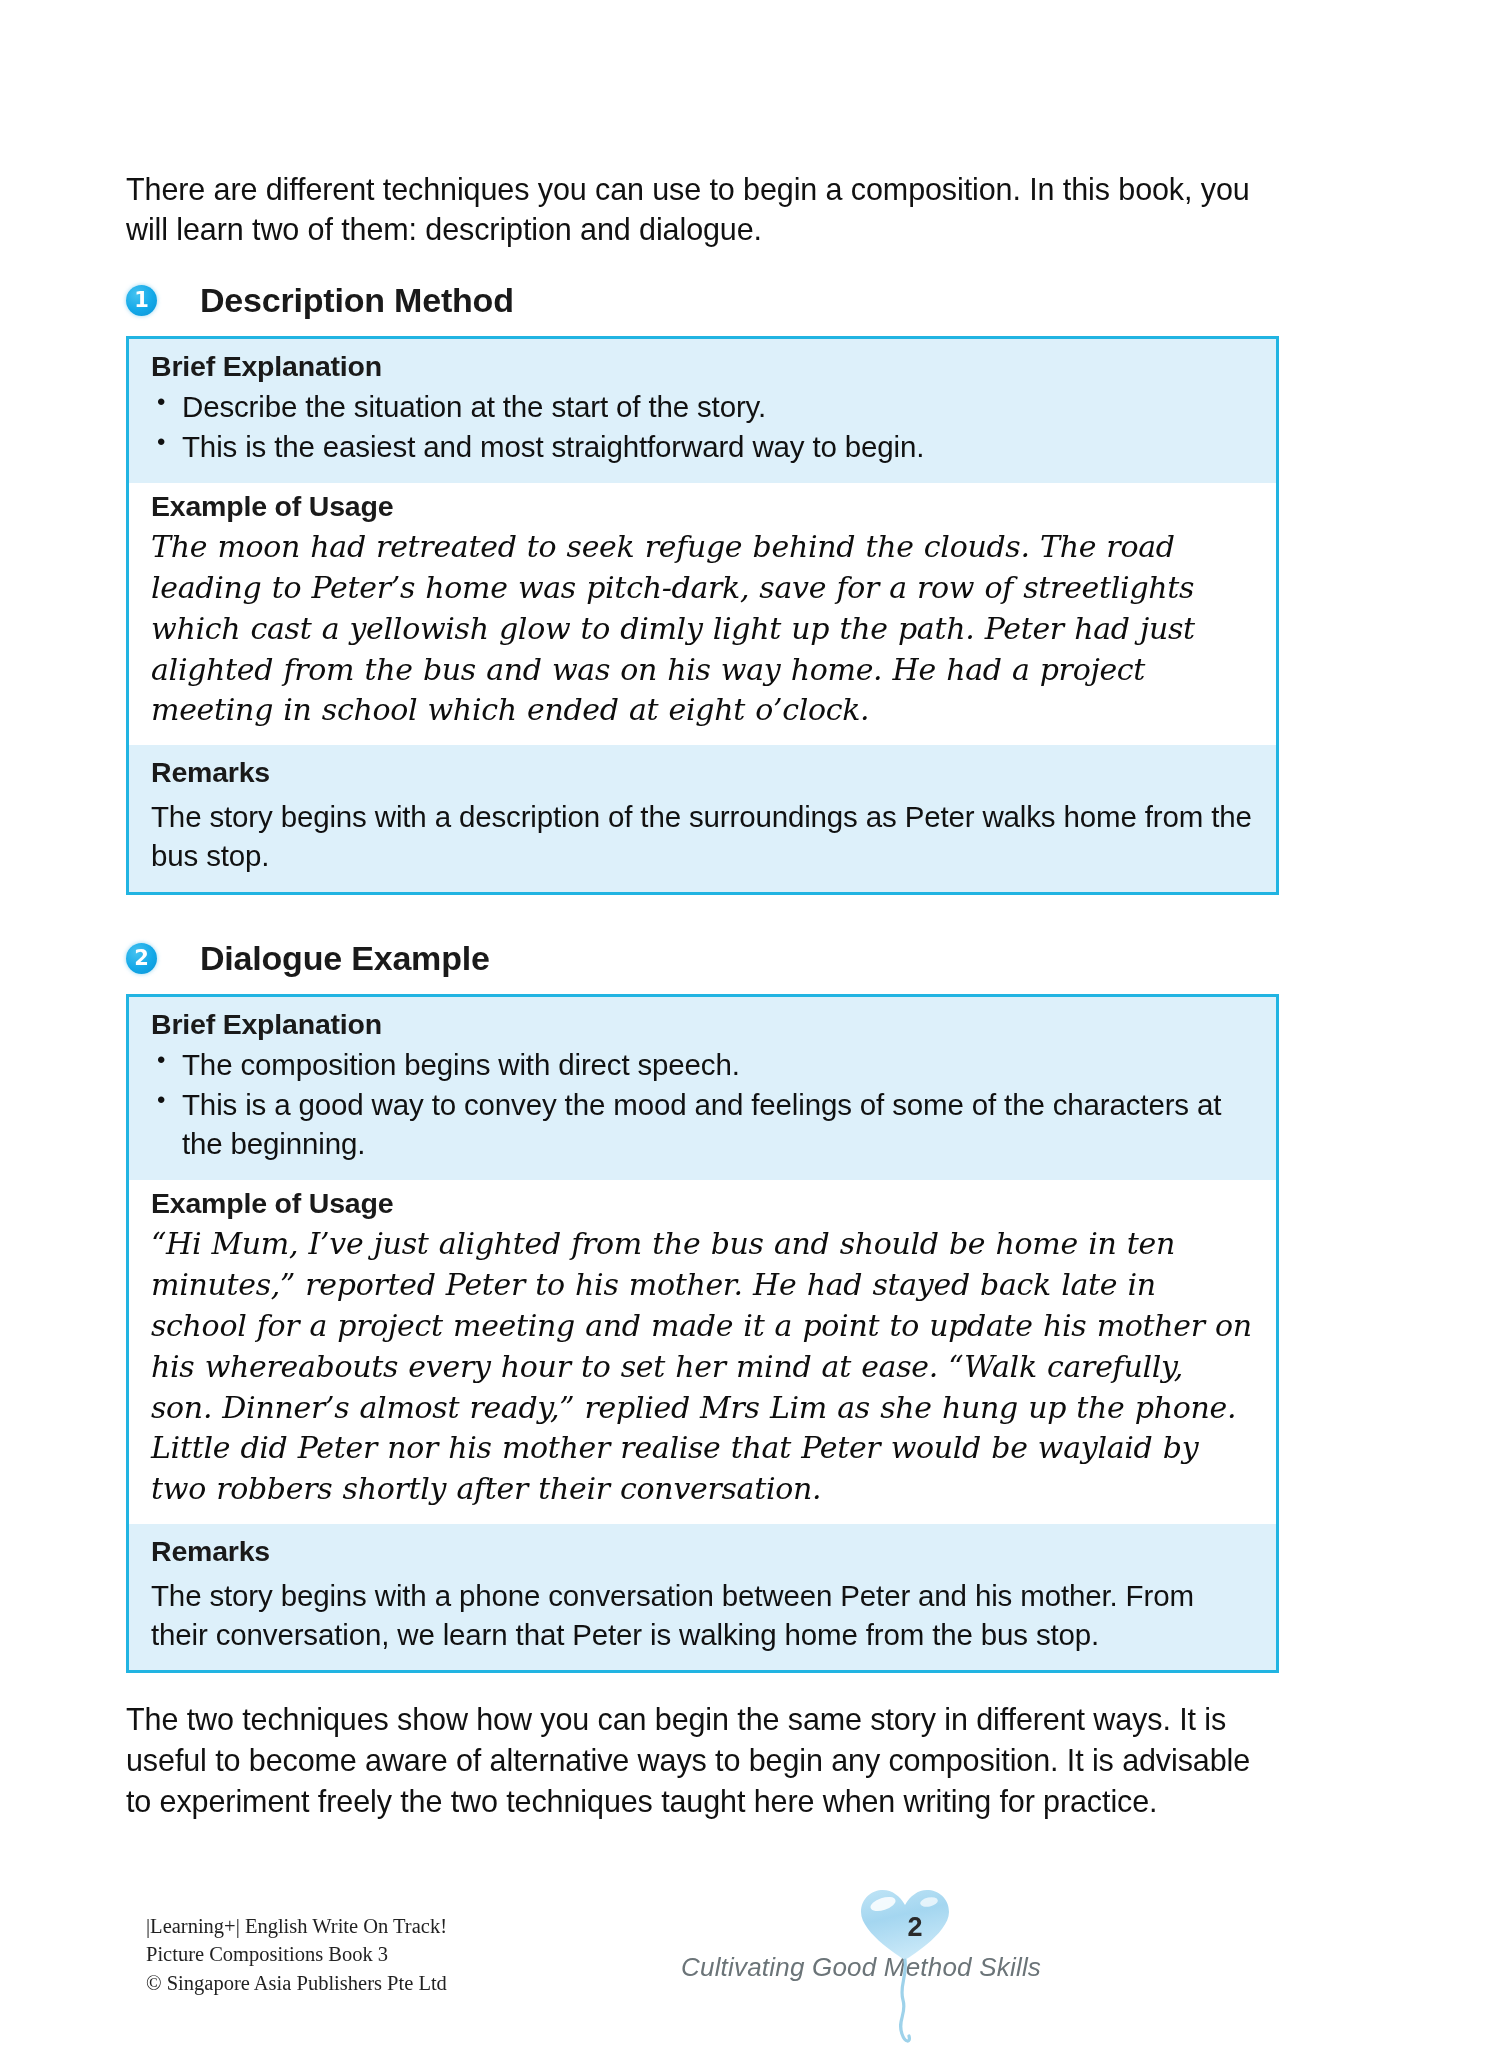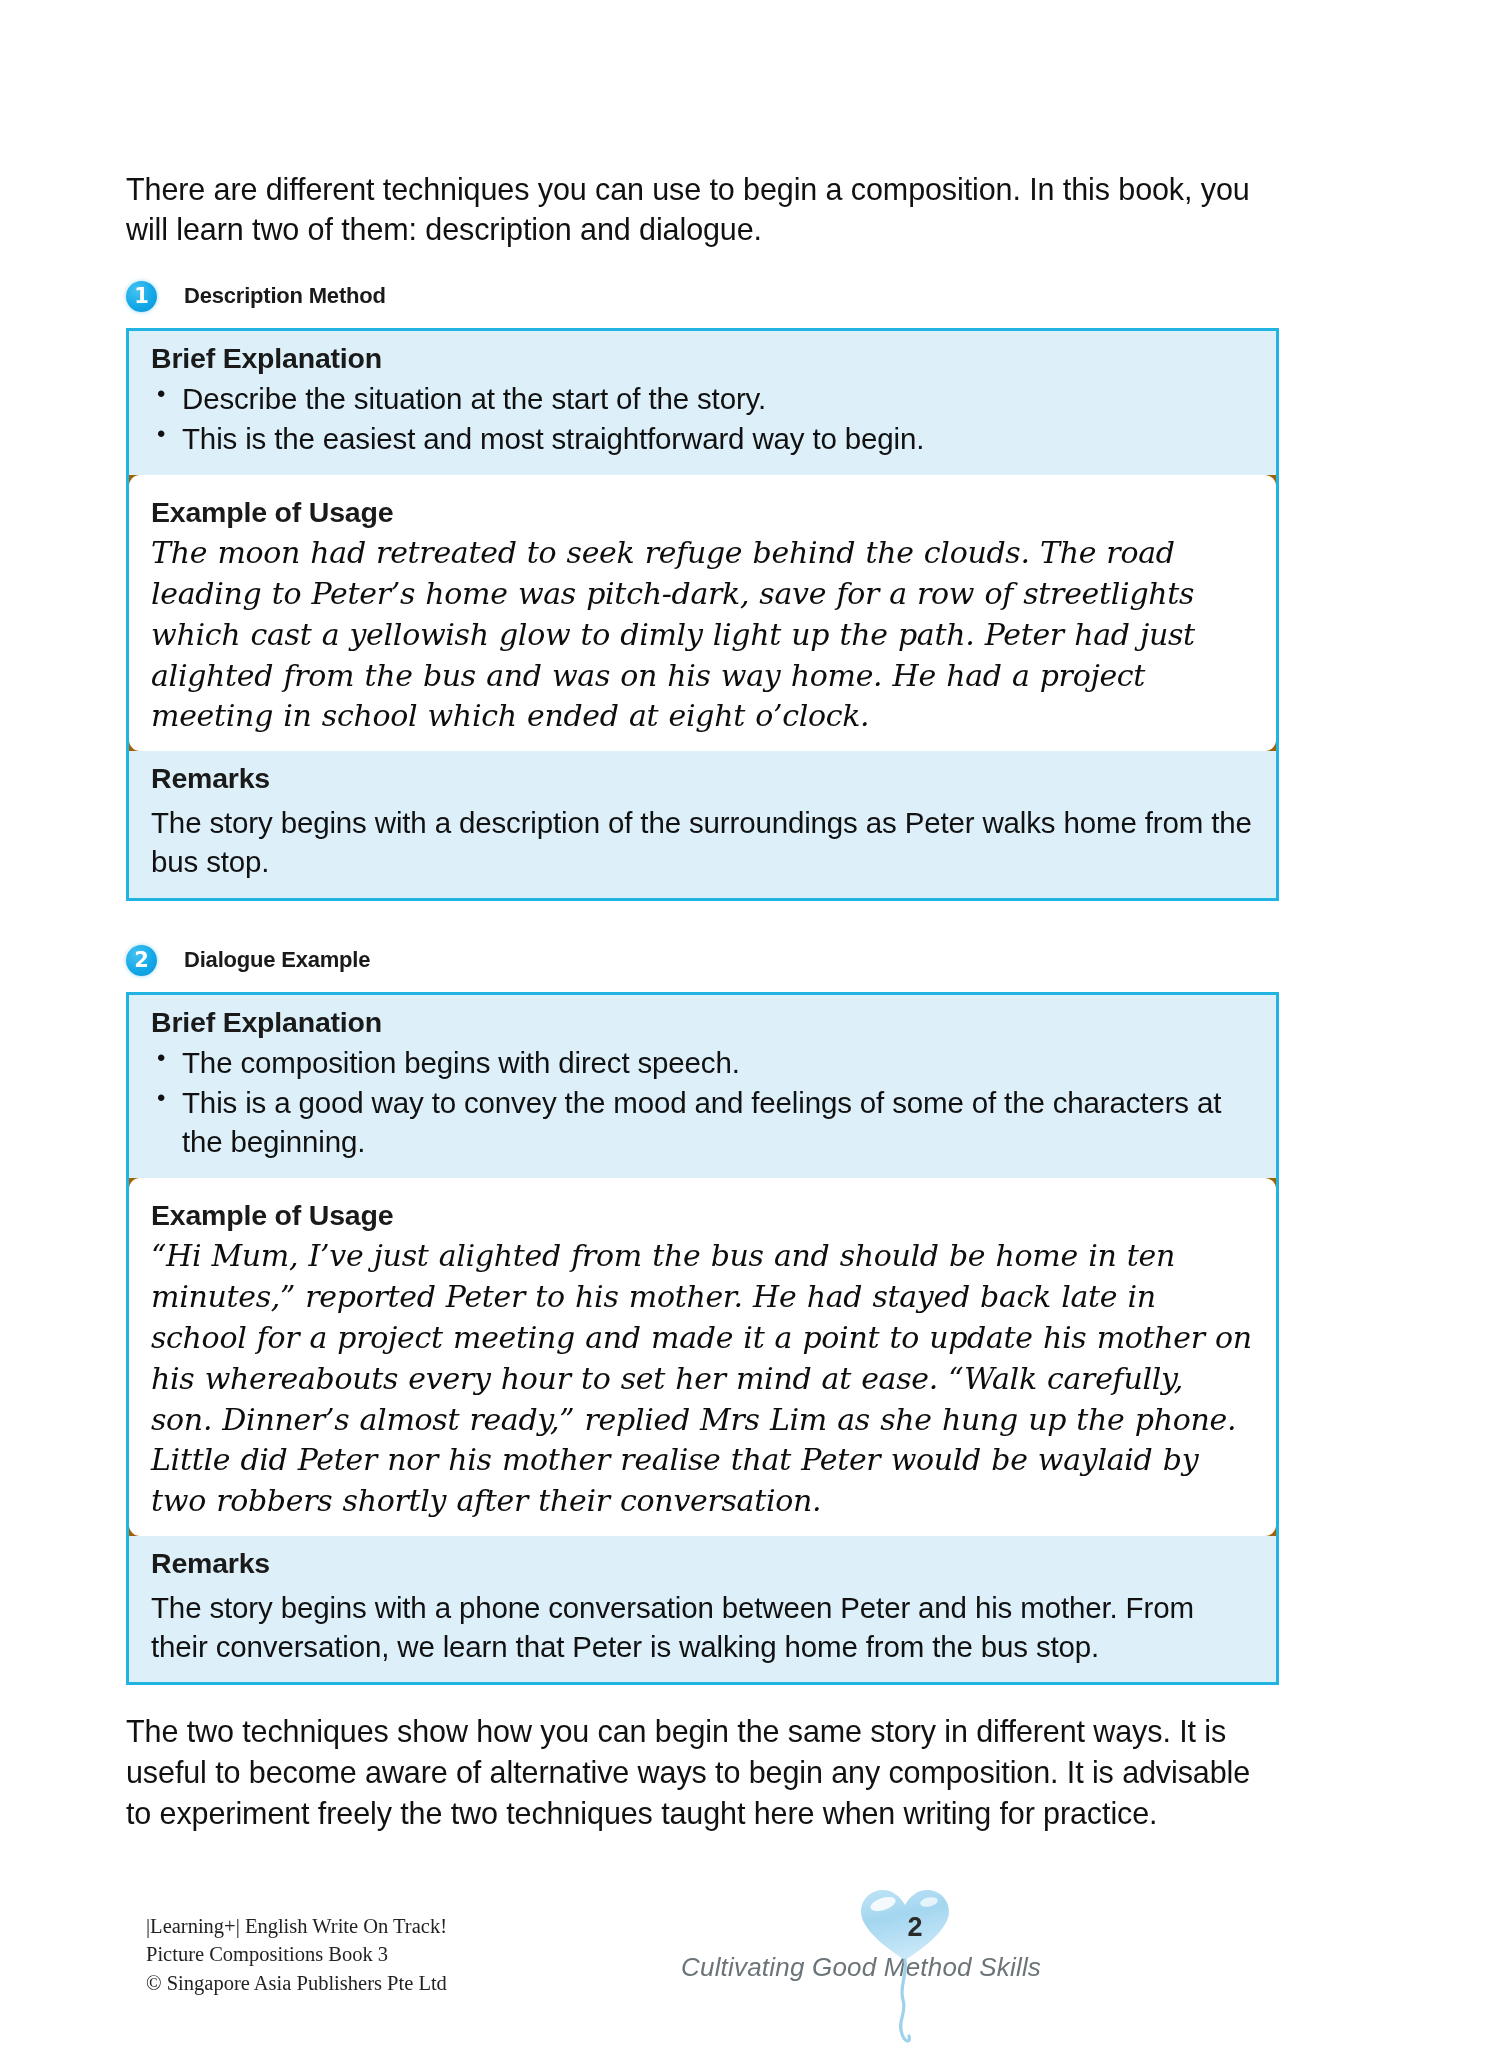--- a/index.html
+++ b/index.html
@@ -53,41 +53,40 @@
     color: #ffffff;
     font-size: 21px;
     font-weight: bold;
     line-height: 31px;
     text-align: center;
     flex: 0 0 auto;
     box-shadow: 0 0 4px rgba(120,200,235,0.75);
     font-family: "DejaVu Sans", sans-serif;
   }
   .method-title {
-    margin-left: 27px;
-    font-size: 22px;
+    margin-left: 43px;
+    font-size: 34px;
     font-weight: bold;
     letter-spacing: -0.2px;
     color: #1a1a1a;
   }
 
   
   .method-box {
     border: 3px solid #21b4e2;
     background: #a16207;
     box-sizing: border-box;
   }
   .panel-blue {
     background: #ddf0fa;
     padding: 11px 22px 16px 22px;
   }
   .panel-white {
     background: #ffffff;
-    padding: 21px 22px 14px 22px;
-    border-radius: 11px;
+    padding: 7px 22px 14px 22px;
   }
   .panel-label {
     font-size: 28.5px;
     font-weight: bold;
     color: #1a1a1a;
     letter-spacing: -0.2px;
     margin-bottom: 4px;
   }
   .bullets {
     margin: 0;

